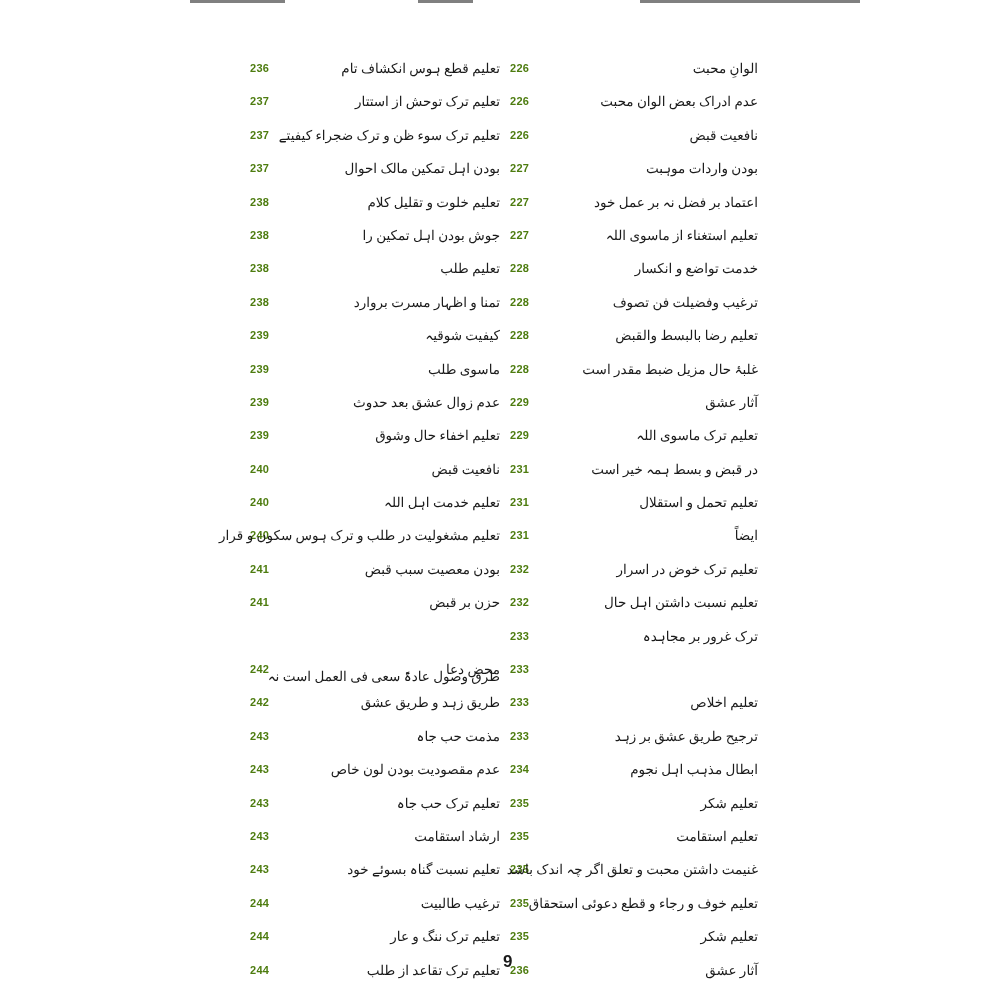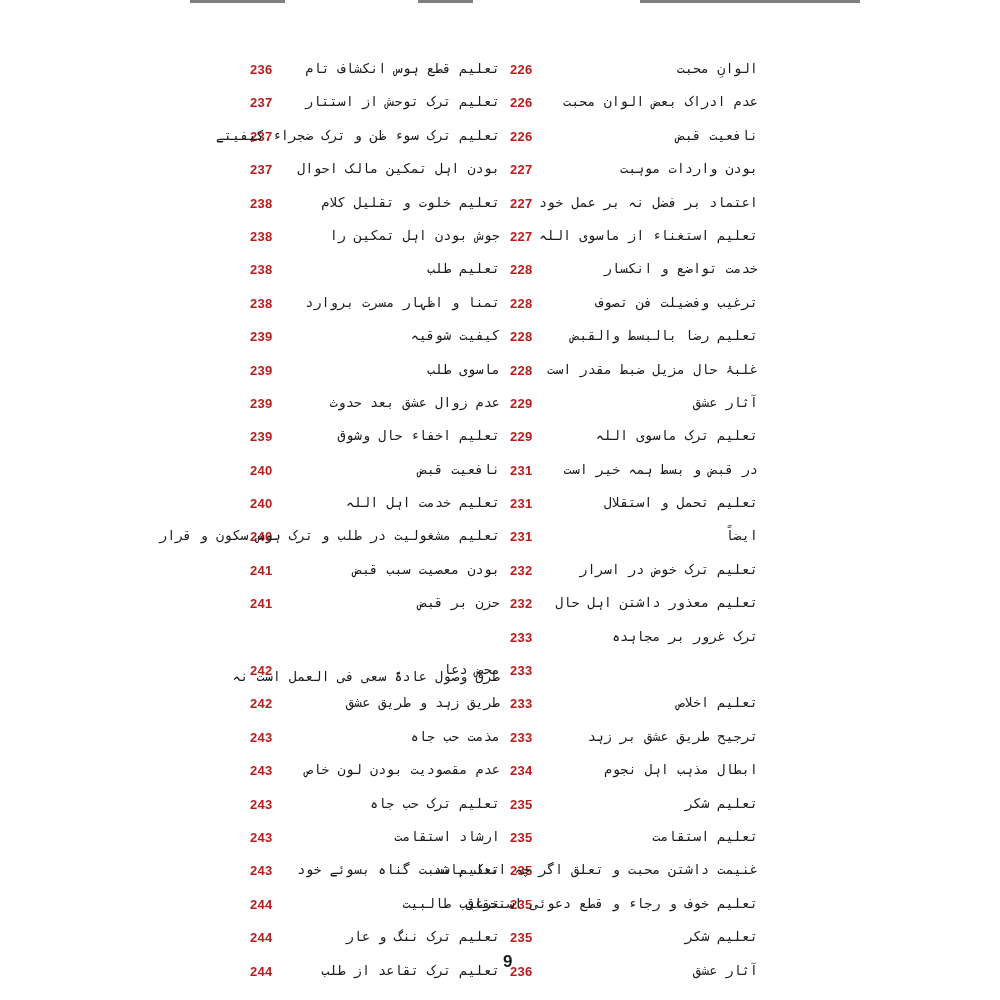--- a/index.html
+++ b/index.html
@@ -8,25 +8,25 @@
       overflow: hidden; font-family: "DejaVu Sans", sans-serif; color: #1a1a1a;
     }
     .top-rule { position: absolute; top: 0; height: 3px; background: #555; opacity: .75; }
     .top-rule.a { left: 190px; width: 95px; }
     .top-rule.b { left: 418px; width: 55px; }
     .top-rule.c { left: 640px; width: 220px; }
     .col { position: absolute; top: 58px; }
     .row { position: relative; height: 33.4px; }
     .num {
       position: absolute; top: 4px; font-family: "Liberation Sans", sans-serif;
-      font-weight: bold; font-size: 13px; letter-spacing: .3px; color: #b91c1c;
+      font-weight: bold; font-size: 11px; letter-spacing: .3px; color: #4d7c0f;
     }
     .title {
       position: absolute; top: 2px; direction: rtl; text-align: right; white-space: nowrap;
-      font-family: Liberation Mono, monospace; font-size: 13.5px; color: #1a1a1a;
+      font-family: Liberation Serif, serif; font-size: 13.5px; color: #1a1a1a;
     }
     .title.wide { font-size: 13.5px; letter-spacing: 2px; margin-top: 40px; }
     
     #col-left { left: 0; width: 520px; }
     #col-left .num { left: 250px; }
     #col-left .title { right: 20px; }
     
     #col-right { left: 500px; width: 280px; }
     #col-right .num { left: 10px; }
     #col-right .title { right: 22px; }
@@ -216,21 +216,21 @@
     <div class="row">
       <span class="num">231</span>
       <span class="title">ایضاً</span>
     </div>
     <div class="row">
       <span class="num">232</span>
       <span class="title">تعلیم ترک خوض در اسرار</span>
     </div>
     <div class="row">
       <span class="num">232</span>
-      <span class="title">تعلیم معذور داشتن اہل حال</span>
+      <span class="title">تعلیم نسبت داشتن اہل حال</span>
     </div>
     <div class="row">
       <span class="num">233</span>
       <span class="title">ترک غرور بر مجاہدہ</span>
     </div>
     <div class="row">
       <span class="num">233</span>
     </div>
     <div class="row">
       <span class="num">233</span>

